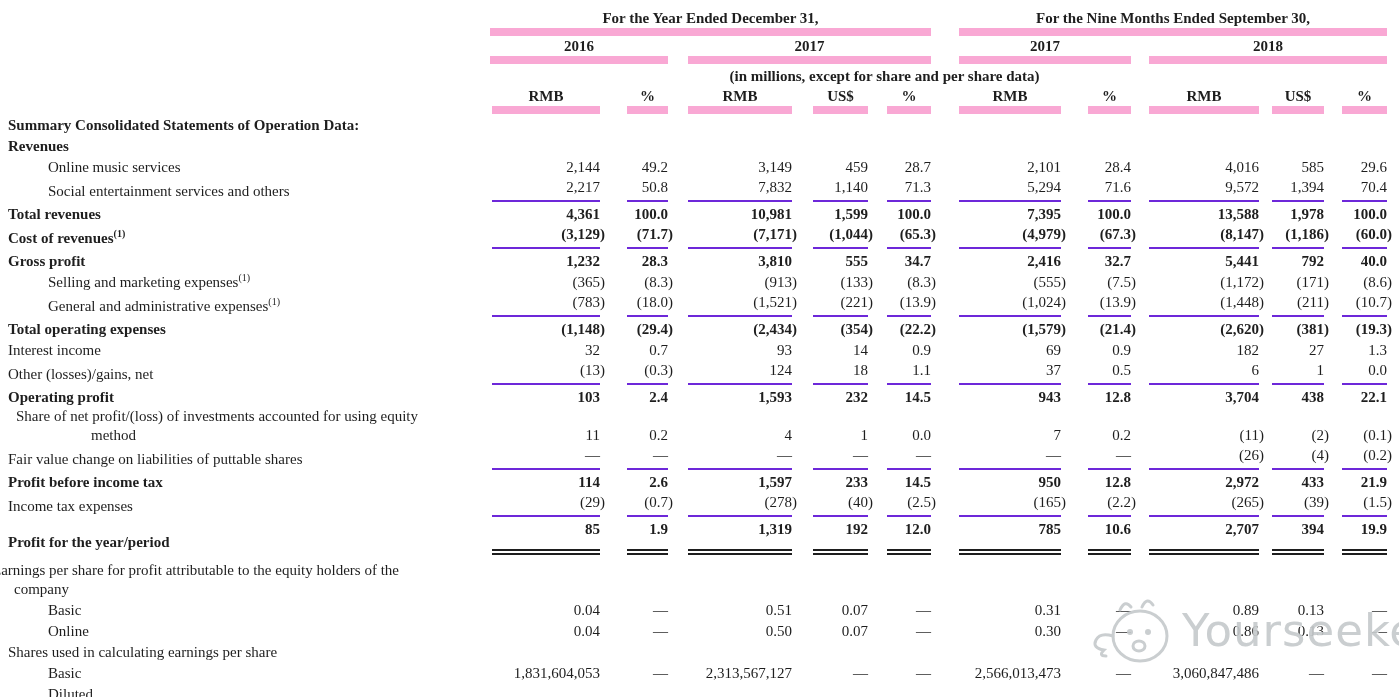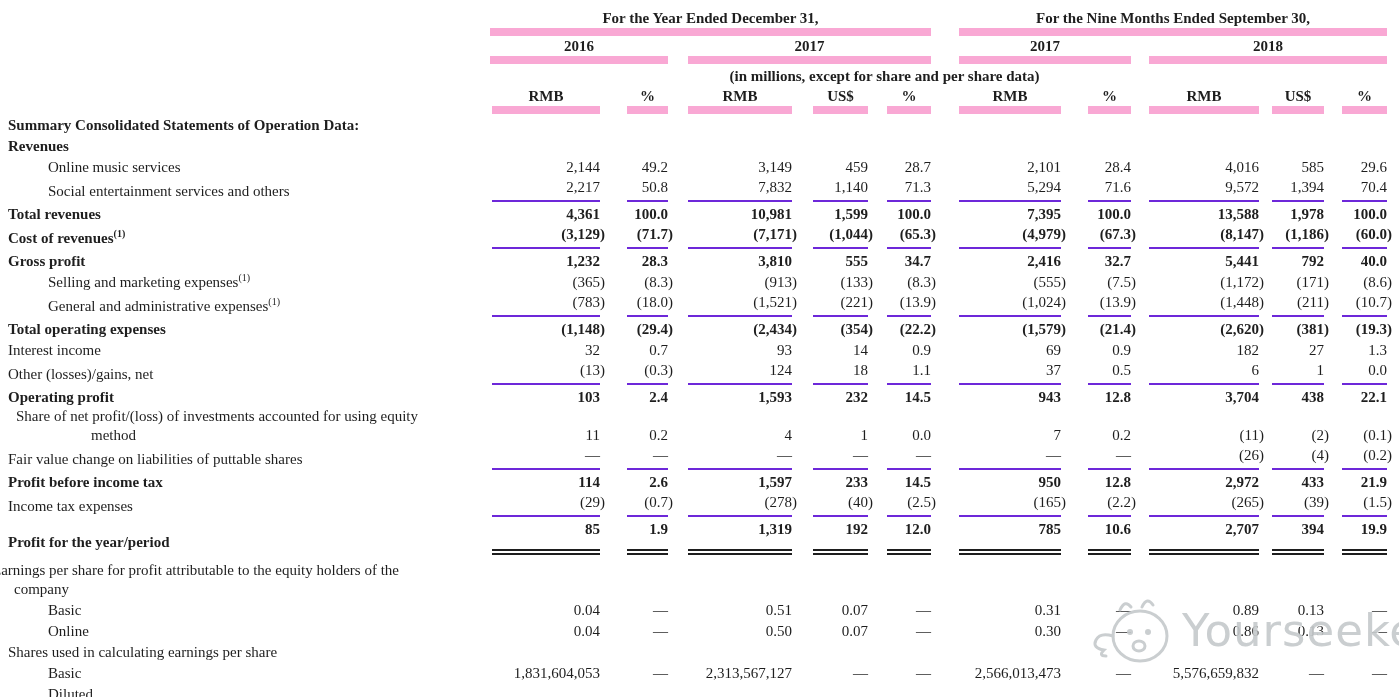--- a/index.html
+++ b/index.html
@@ -633,21 +633,21 @@
           <td class="val"><span>2,313,567,127</span></td>
           <td class="gap"></td>
           <td class="val"><span>—</span></td>
           <td class="gap"></td>
           <td class="val"><span>—</span></td>
           <td class="gap"></td>
           <td class="val"><span>2,566,013,473</span></td>
           <td class="gap"></td>
           <td class="val"><span>—</span></td>
           <td class="gap"></td>
-          <td class="val"><span>5,576,659,832</span></td>
+          <td class="val"><span>3,060,847,486</span></td>
           <td class="gap"></td>
           <td class="val"><span>—</span></td>
           <td class="gap"></td>
           <td class="val"><span>—</span></td>
         </tr>
         <tr>
           <td class="label ind1">Diluted</td>
           <td class="gap"></td>
           <td class="val"></td>
           <td class="gap"></td>

